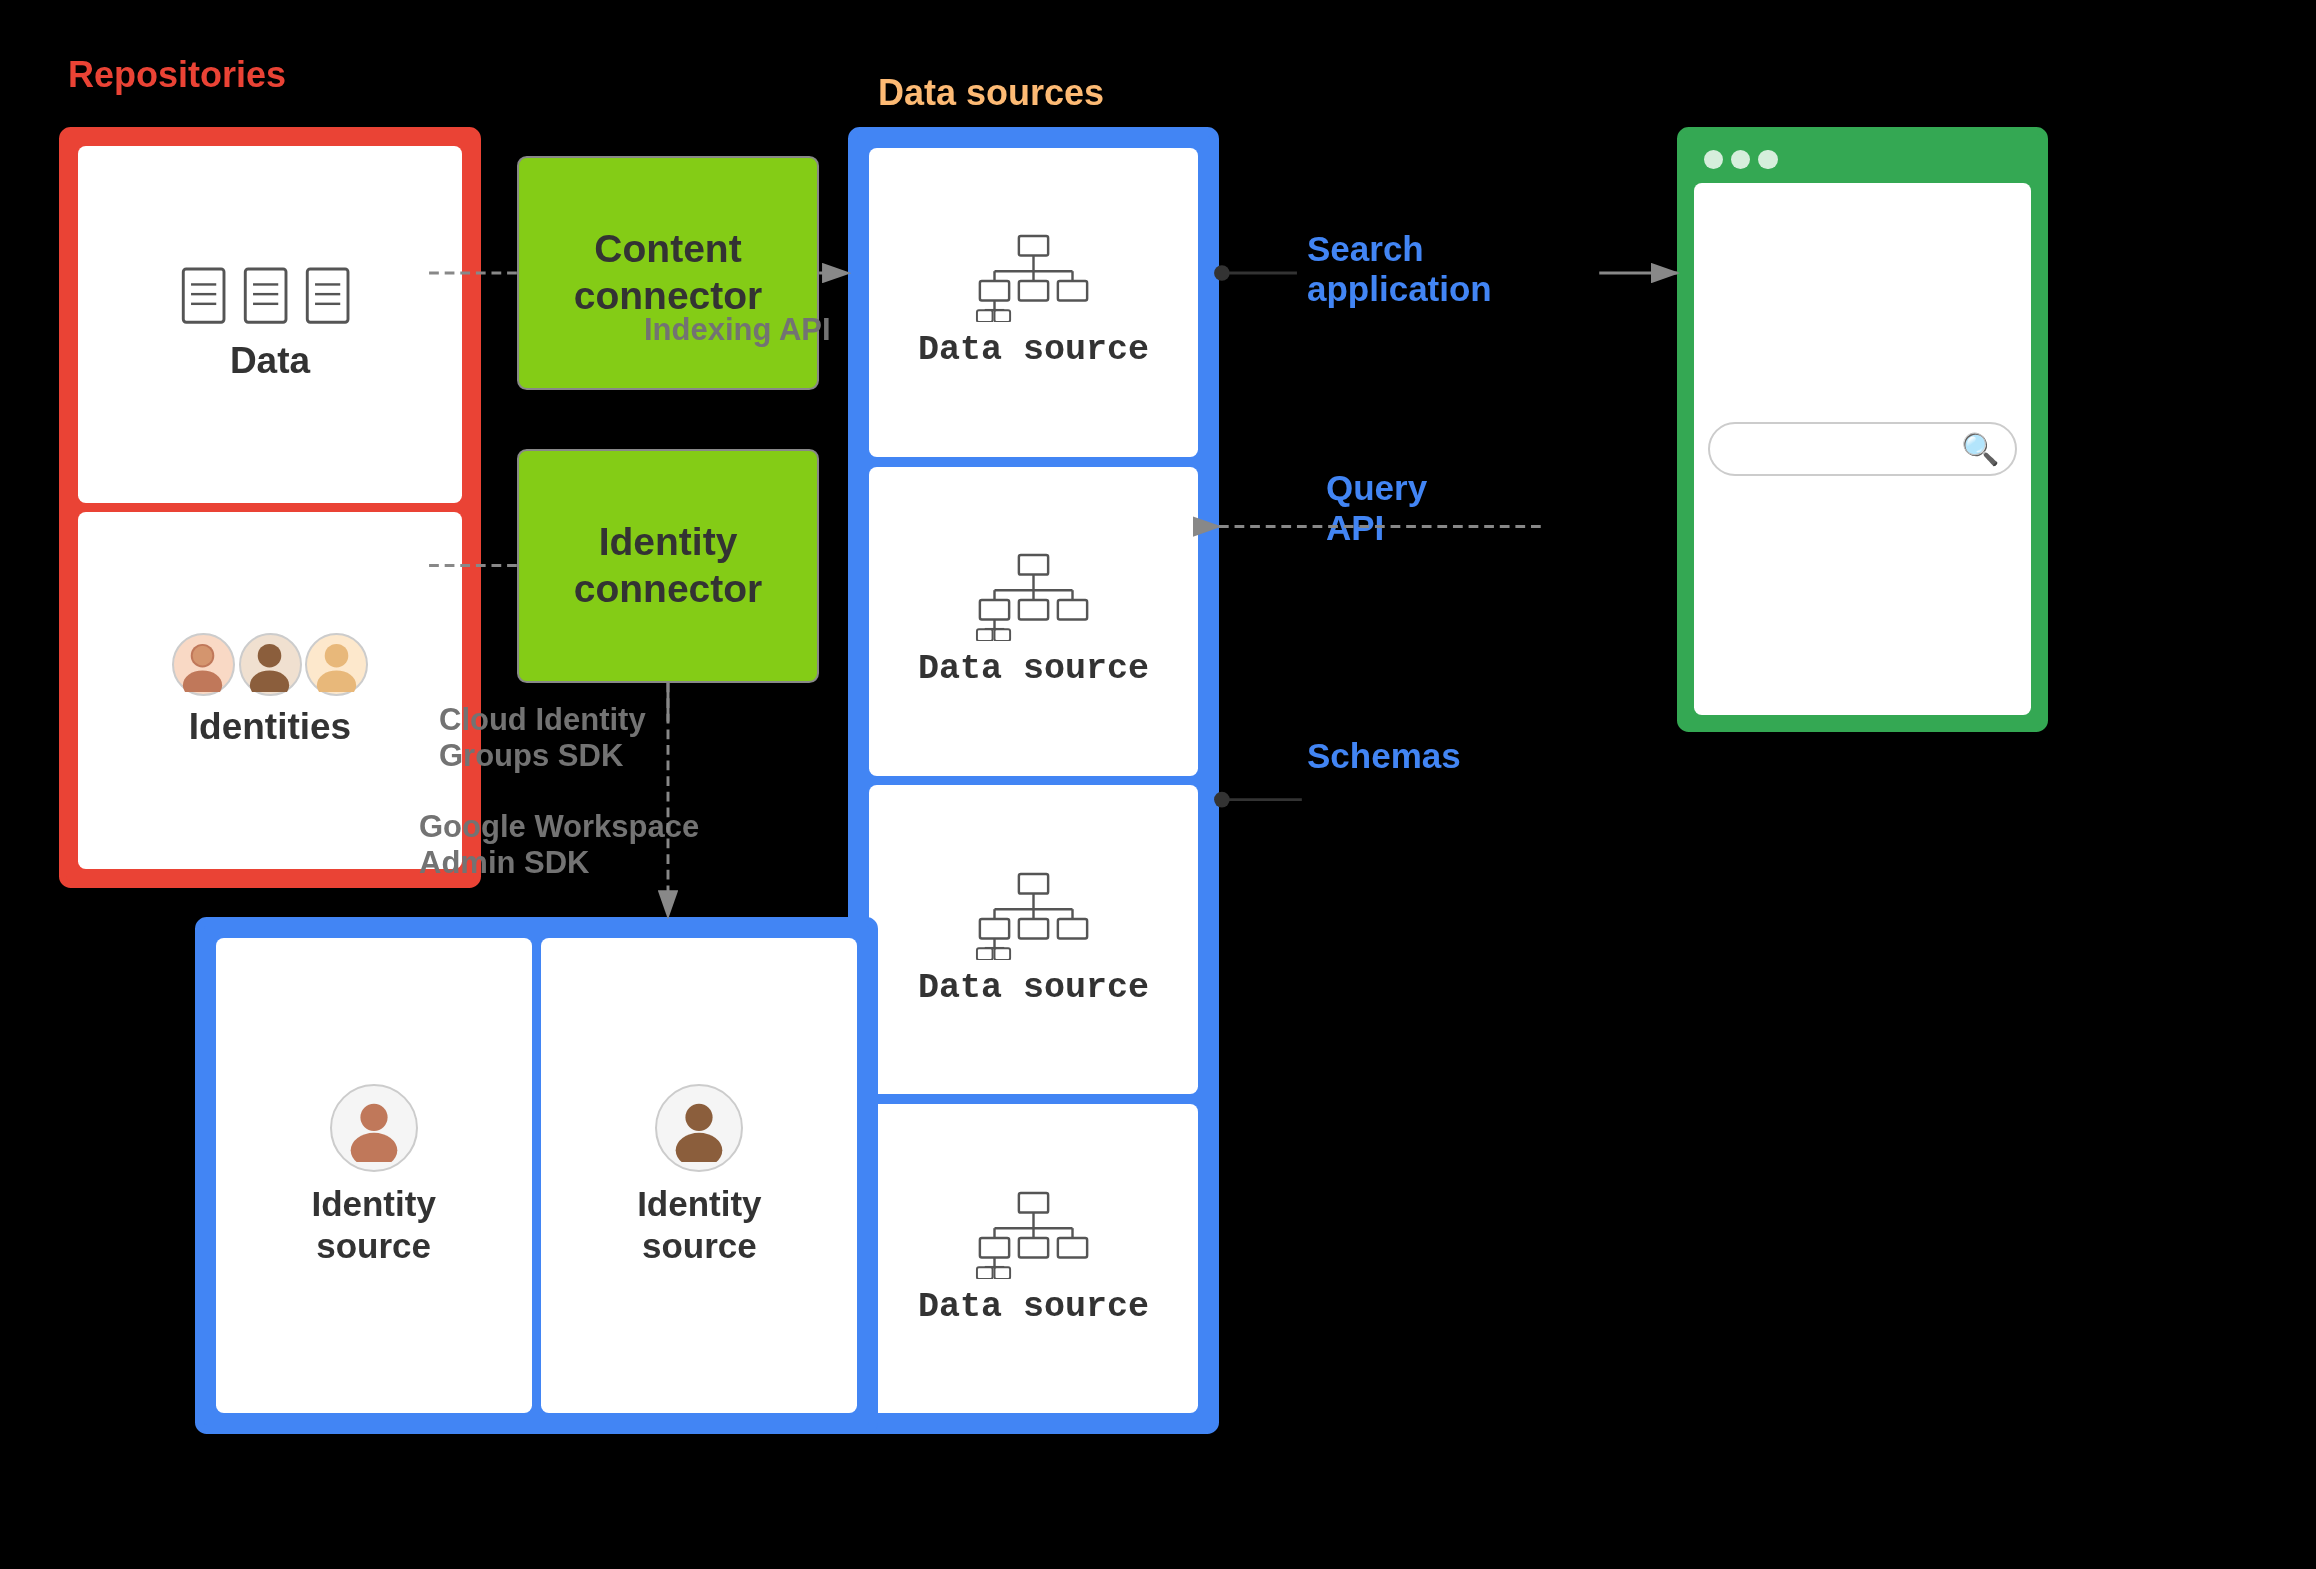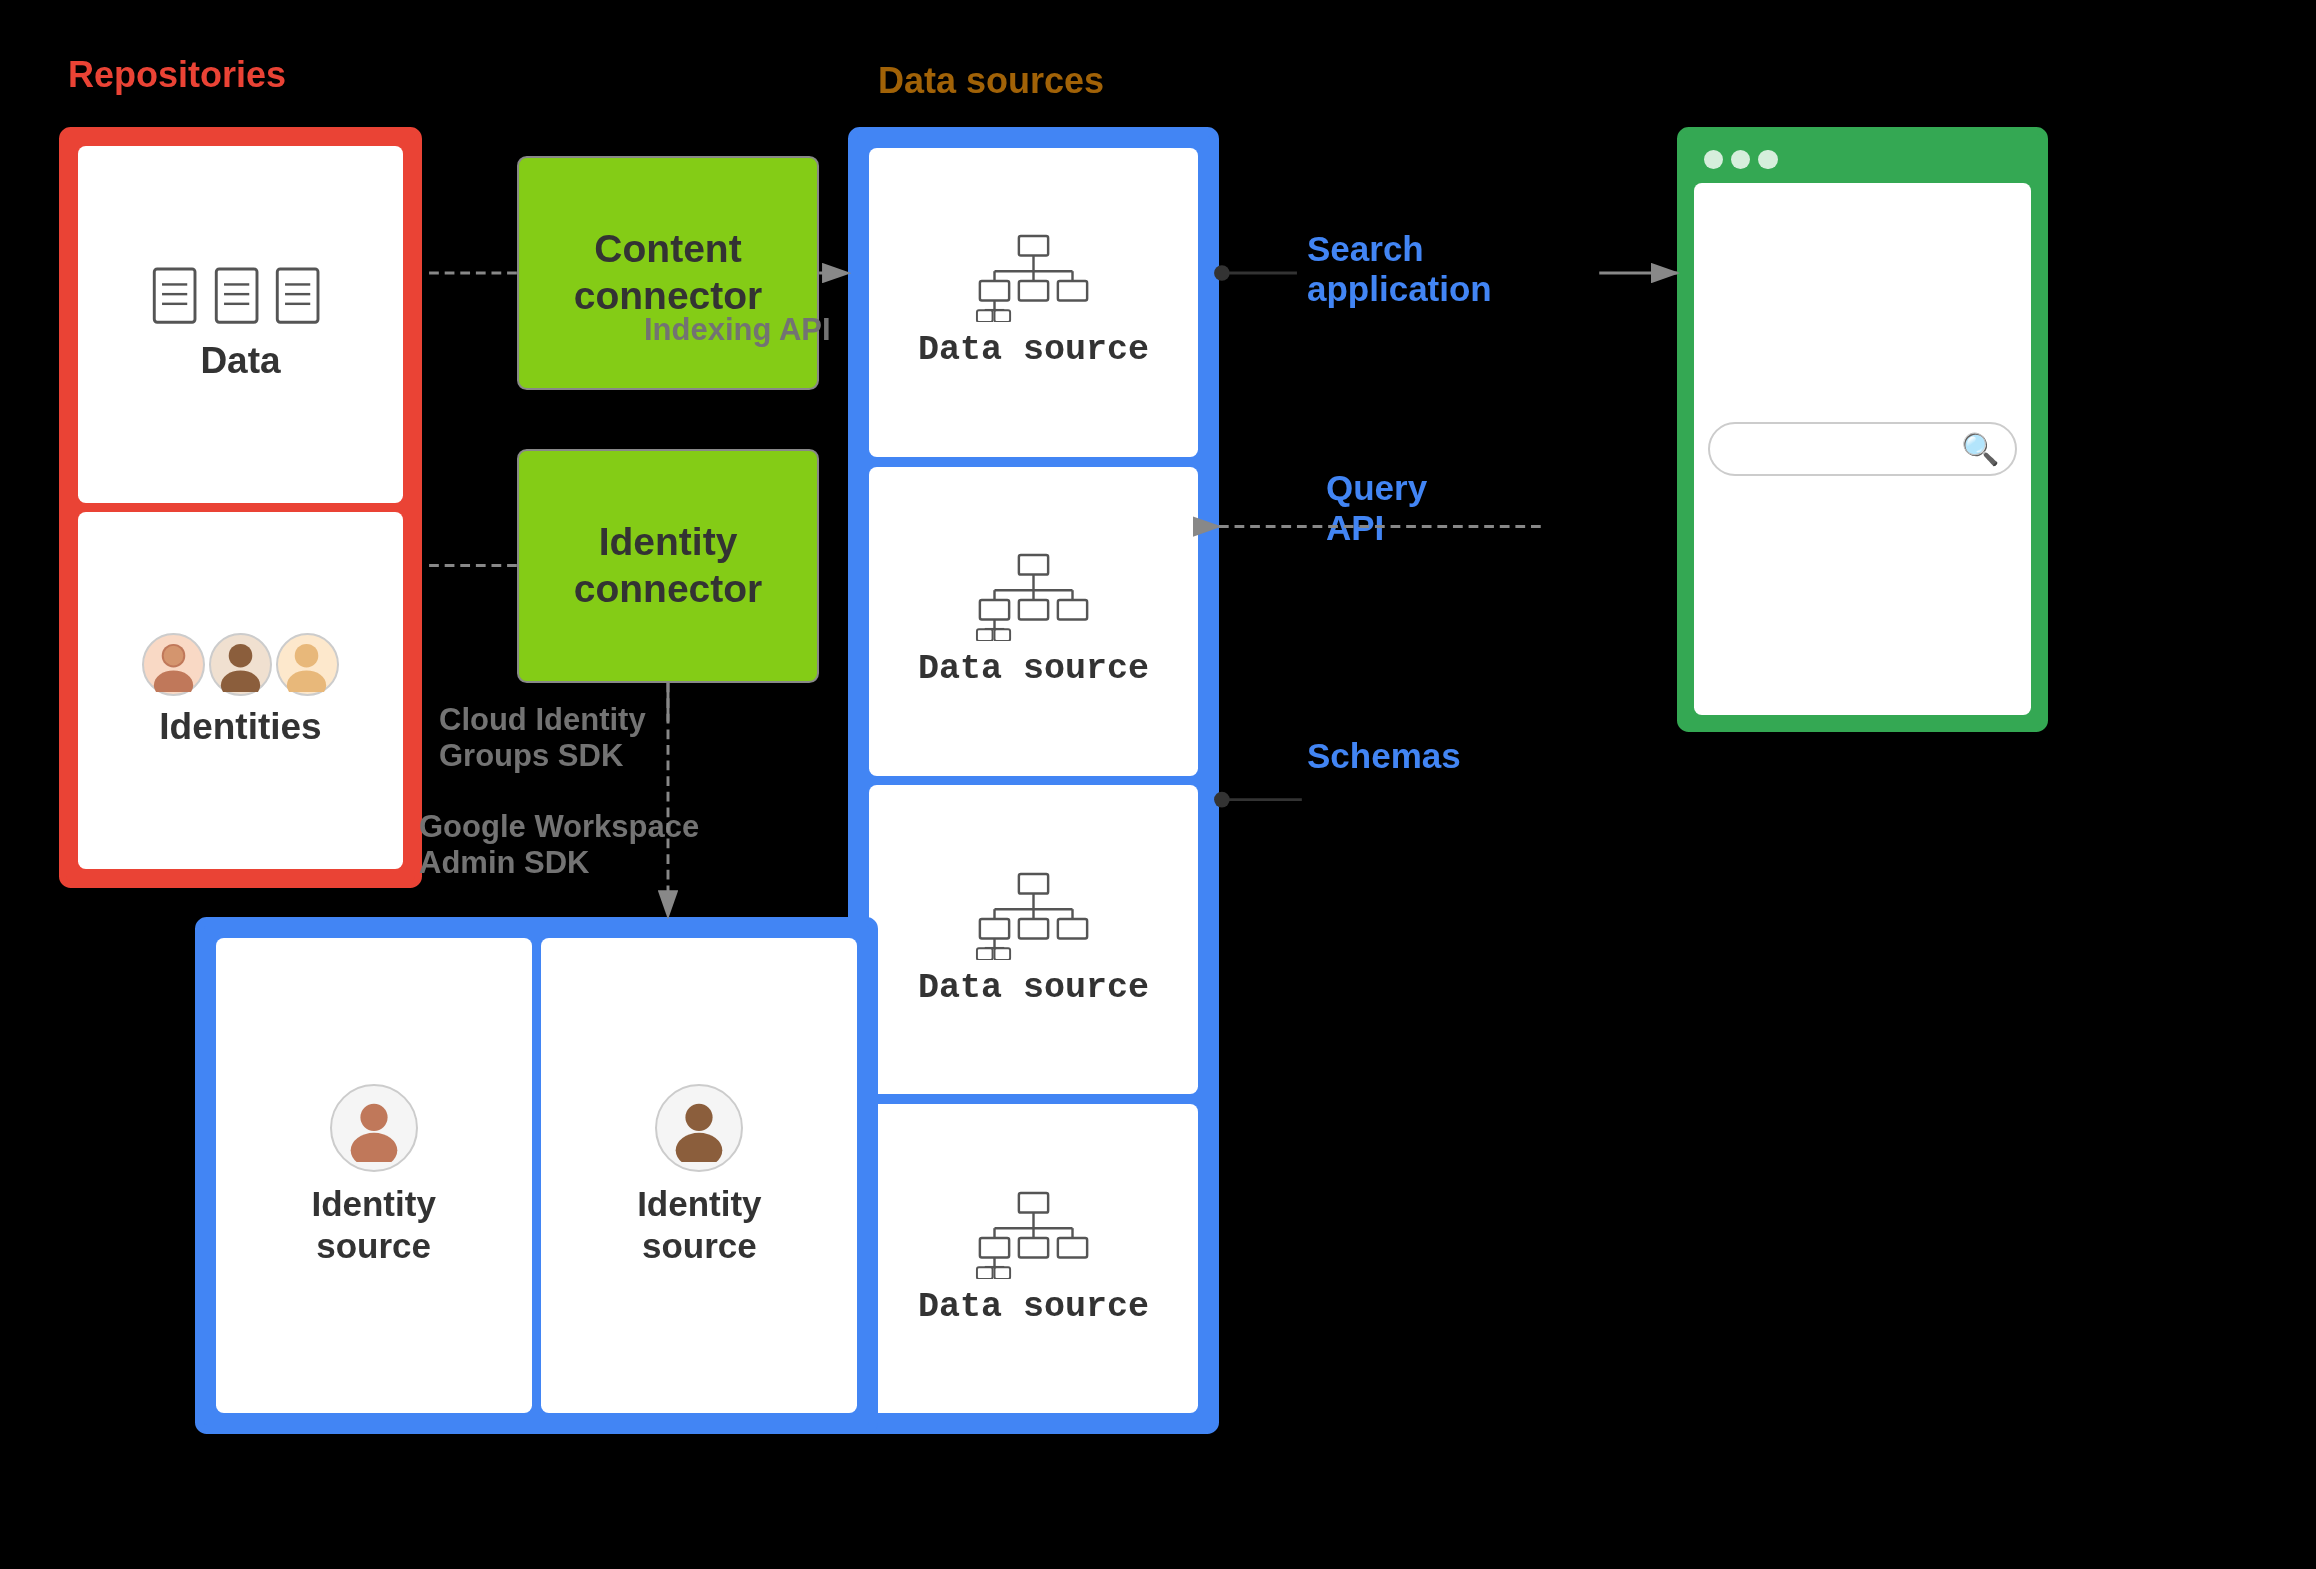--- a/index.html
+++ b/index.html
@@ -26,37 +26,37 @@
       position: absolute;
     }
 
     .label-repositories {
       color: #EA4335;
       top: 54px;
       left: 68px;
     }
 
     .label-datasources {
-      color: #a16207;
-      top: 60px;
+      color: #fdba74;
+      top: 72px;
       left: 878px;
     }
 
     .label-search-interfaces {
       color: #34A853;
       top: 54px;
       left: 1677px;
     }
 
     
     .repositories-box {
       position: absolute;
       top: 127px;
       left: 59px;
-      width: 363px;
+      width: 422px;
       height: 761px;
       border: 7.8px solid #EA4335;
       border-radius: 11.7px;
       background: #EA4335;
       display: flex;
       flex-direction: column;
       gap: 9.8px;
       padding: 11.7px;
     }
 

